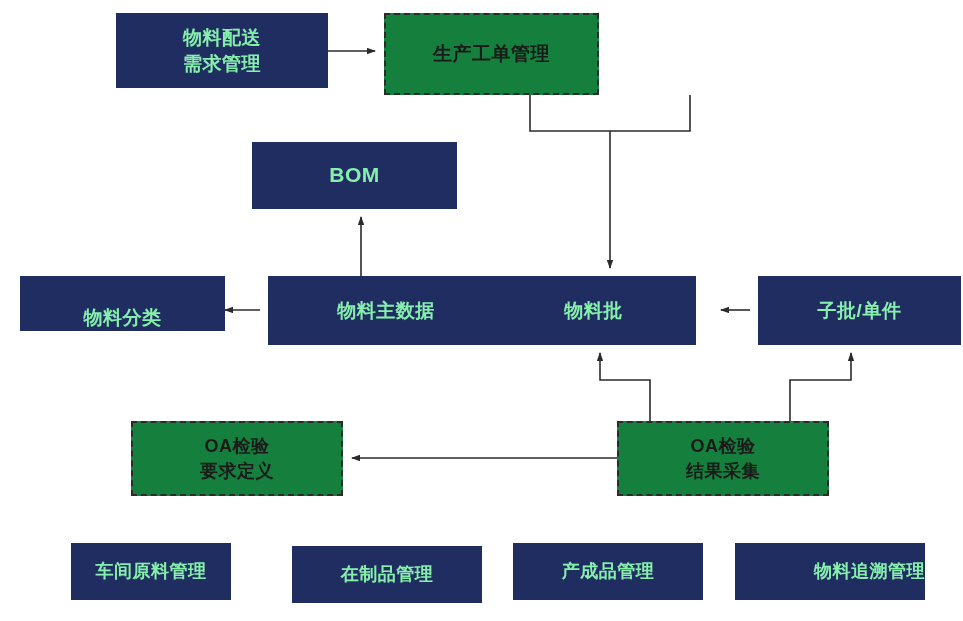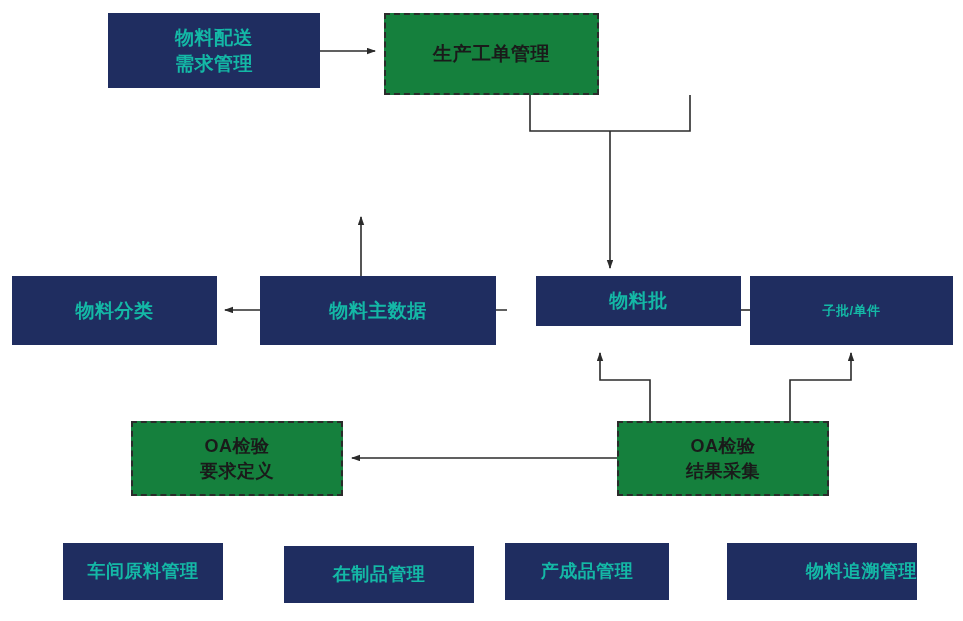--- a/index.html
+++ b/index.html
@@ -23,22 +23,23 @@
     display: flex;
     align-items: center;
     justify-content: center;
     text-align: center;
     font-weight: bold;
     line-height: 1.35;
     letter-spacing: 0.5px;
   }
   .node.filled {
     background: #1f2d60;
-    color: #14b8a6;
+    color: #86efac;
     border: none;
+    margin-left: 8px;
   }
   .node.dashed {
     background: #15803d;
     color: #1a1a1a;
     border: 2px dashed #2b2b2b;
   }
   .node .label {
     white-space: pre-line;
     display: block;
   }
@@ -107,34 +108,37 @@
   <div class="node filled" style="left:108px; top:13px; width:212px; height:75px; font-size:19px;">
     <span class="label">物料配送
 需求管理</span>
   </div>
 
   <div class="node dashed" style="left:384px; top:13px; width:215px; height:82px; font-size:19px;">
     <span class="label">生产工单管理</span>
   </div>
 
 
+  <div class="node filled" style="left:244px; top:142px; width:205px; height:67px; font-size:21px;">
+    <span class="label">BOM</span>
+  </div>
 
-  <div class="node filled" style="left:12px; top:276px; width:205px; height:69px; font-size:19px;">
+  <div class="node filled" style="left:12px; top:276px; width:205px; height:55px; font-size:19px;align-items:flex-end;">
     <span class="label">物料分类</span>
   </div>
 
   <div class="node filled" style="left:260px; top:276px; width:236px; height:69px; font-size:19px;">
     <span class="label">物料主数据</span>
   </div>
 
-  <div class="node filled" style="left:536px; top:276px; width:205px; height:50px; font-size:19px;">
+  <div class="node filled" style="left:483px; top:276px; width:205px; height:69px; font-size:19px;">
     <span class="label">物料批</span>
   </div>
 
-  <div class="node filled" style="left:750px; top:276px; width:203px; height:69px; font-size:13px;text-align:right;">
+  <div class="node filled" style="left:750px; top:276px; width:203px; height:69px; font-size:19px;text-align:right;">
     <span class="label">子批/单件</span>
   </div>
 
   <div class="node dashed" style="left:131px; top:421px; width:212px; height:75px; font-size:18px;">
     <span class="label">OA检验
 要求定义</span>
   </div>
 
   <div class="node dashed" style="left:617px; top:421px; width:212px; height:75px; font-size:18px;">
     <span class="label">OA检验
@@ -142,21 +146,21 @@
   </div>
 
   <div class="node filled" style="left:63px; top:543px; width:160px; height:57px; font-size:18px;">
     <span class="label">车间原料管理</span>
   </div>
 
   <div class="node filled" style="left:284px; top:546px; width:190px; height:57px; font-size:18px;">
     <span class="label">在制品管理</span>
   </div>
 
-  <div class="node filled" style="left:505px; top:543px; width:164px; height:57px; font-size:18px;">
+  <div class="node filled" style="left:505px; top:543px; width:190px; height:57px; font-size:18px;">
     <span class="label">产成品管理</span>
   </div>
 
   <div class="node filled" style="left:727px; top:543px; width:190px; height:57px; font-size:18px;justify-content:flex-end;">
     <span class="label">物料追溯管理</span>
   </div>
 
 </div>
 
 </body></html>

